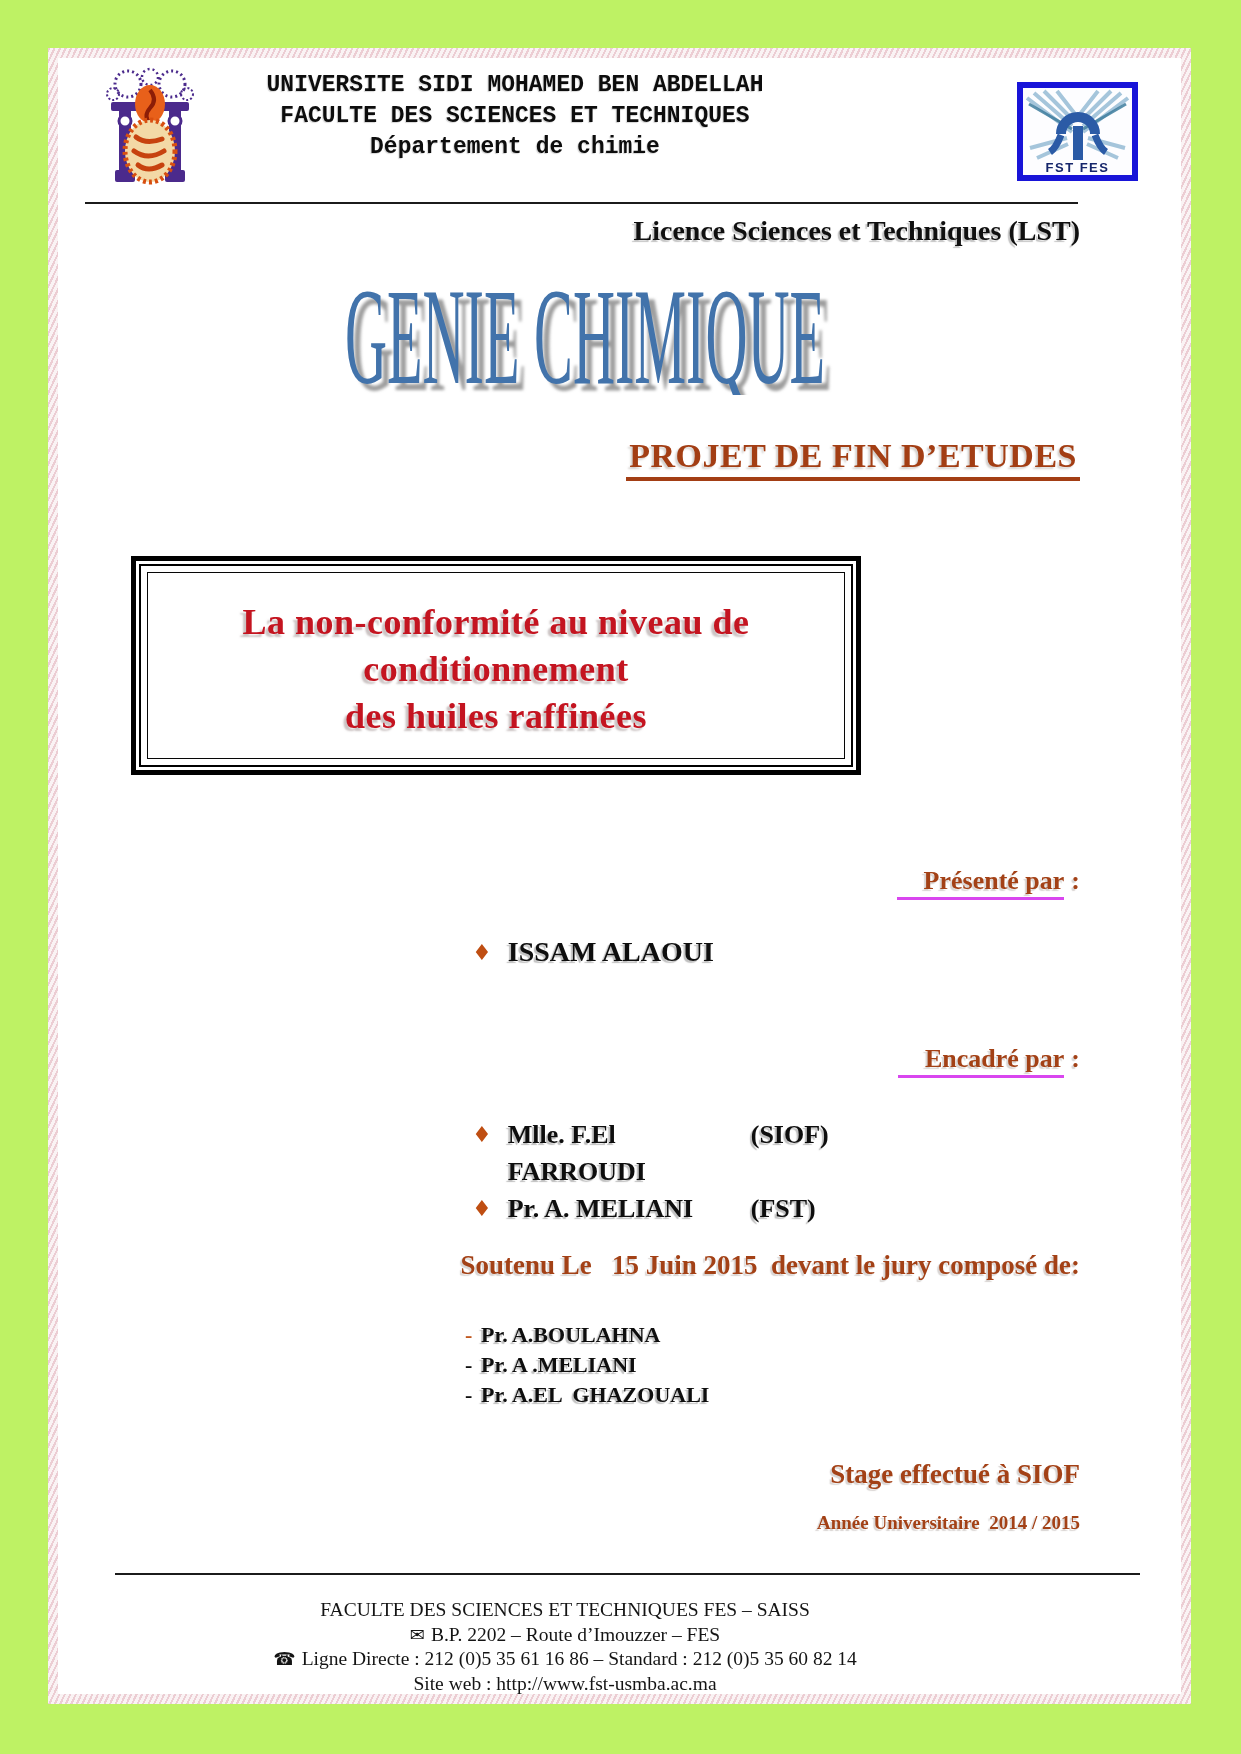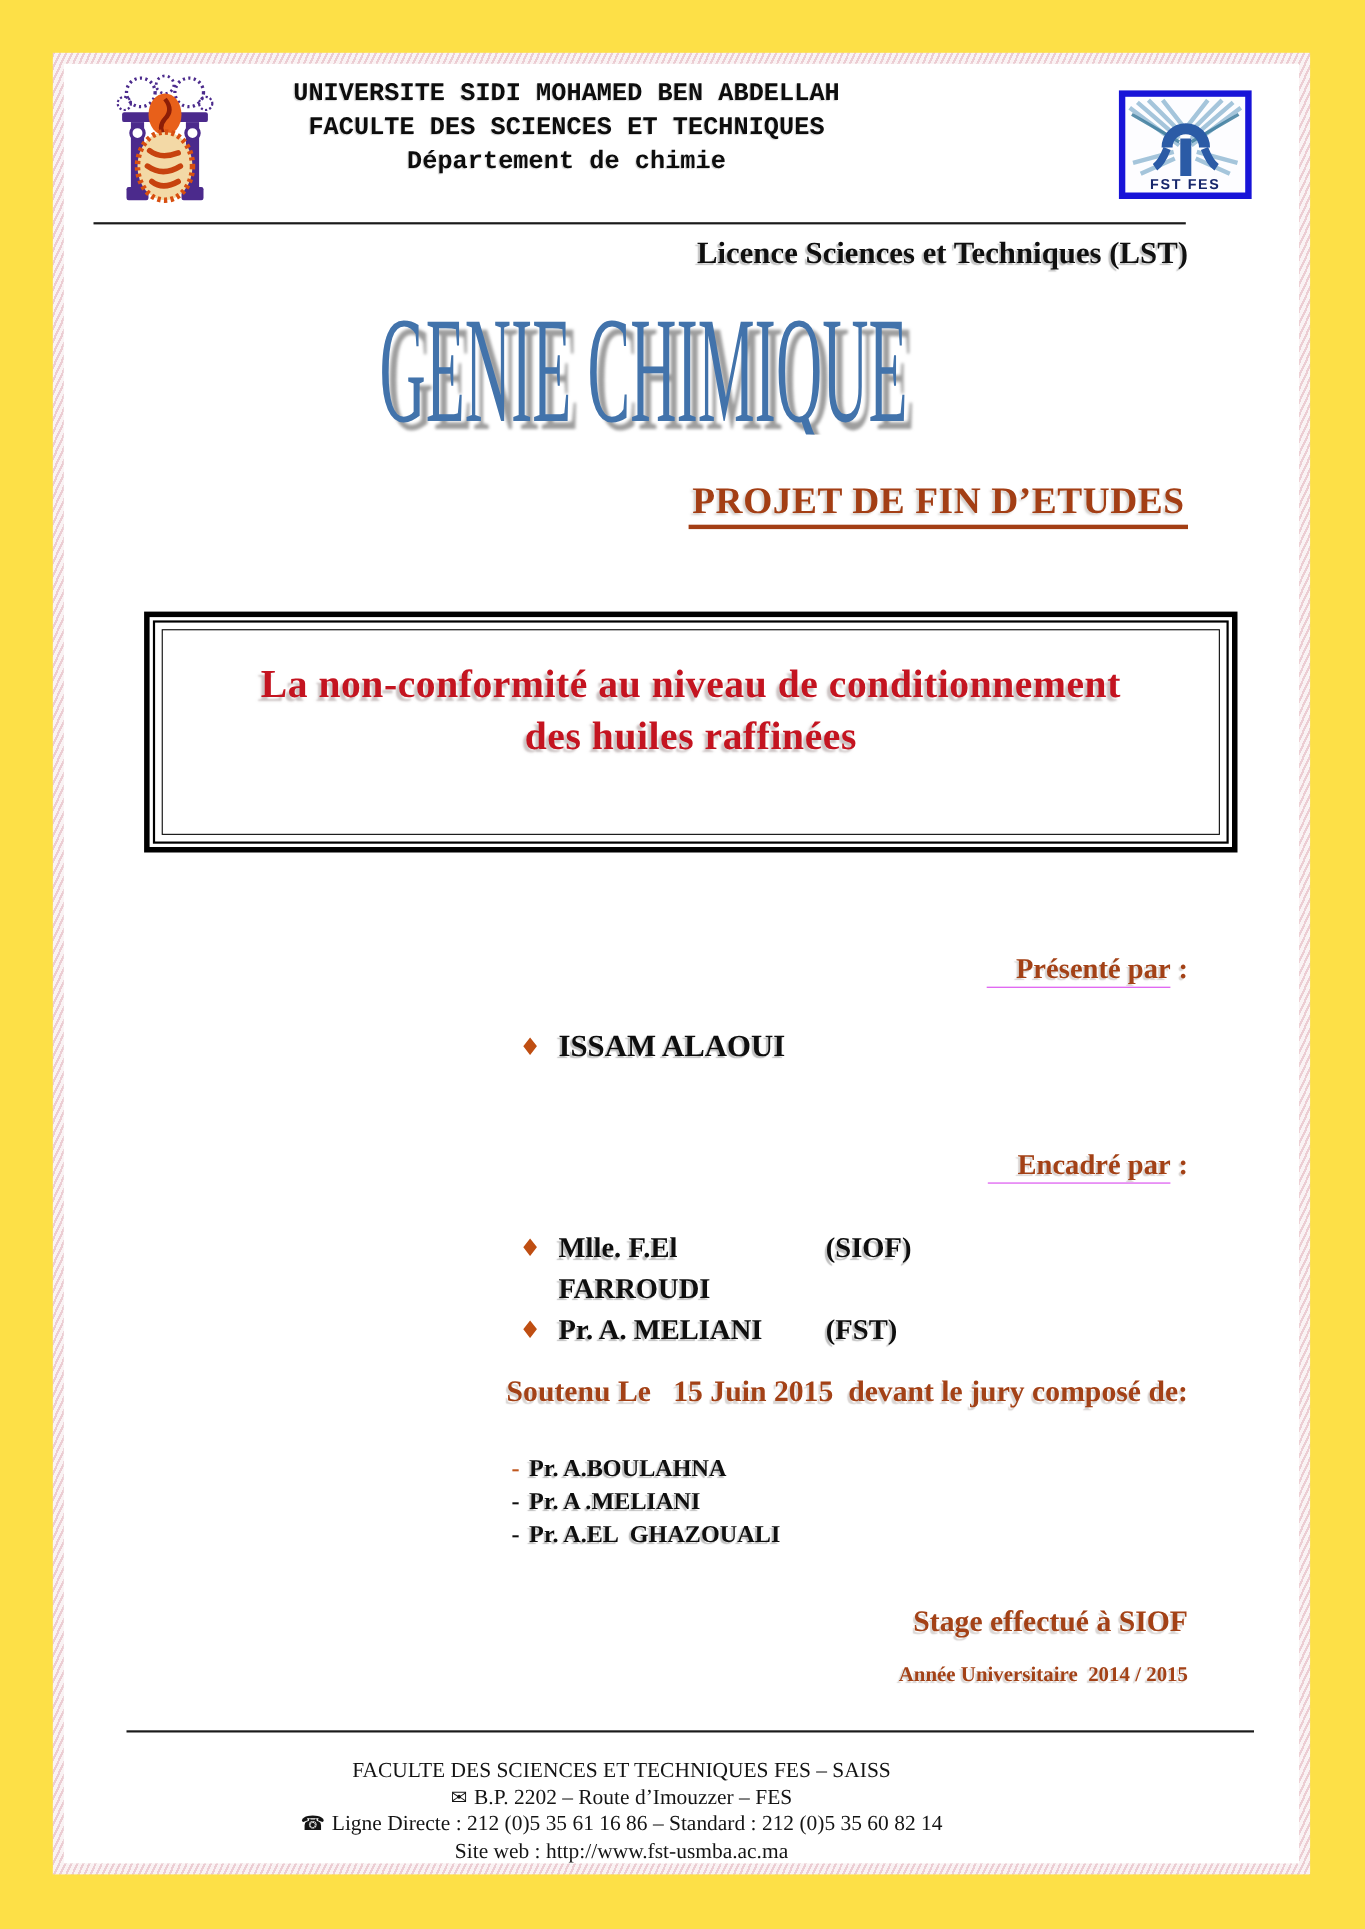--- a/index.html
+++ b/index.html
@@ -1,19 +1,19 @@
 <!DOCTYPE html>
 <html><head>
 <meta charset="utf-8">
 <style>
   * { margin:0; padding:0; box-sizing:border-box; }
   html,body { background:#ffffff; }
   .page {
     position:relative; width:1241px; height:1754px; margin:0 auto;
-    background:#fde047; overflow:hidden;
+    background:#bef264; overflow:hidden;
     font-family:"Liberation Serif", serif; color:#111;
   }
   .abs { position:absolute; }
 
   
   .frame {
     left:48px; top:48px; width:1143px; height:1656px;
     background:repeating-linear-gradient(115deg,#eccdd3 0 2px,#faf3f4 2px 5px);
   }
   .frame-inner { position:absolute; left:10px; top:10px; right:10px; bottom:10px; background:#ffffff; }
@@ -35,32 +35,32 @@
     top:215px; font-weight:bold; font-size:28px; color:#101010;
     text-shadow:-2px 2px 1px rgba(140,140,140,.5);
   }
   .genie { left:335px; top:283px; width:500px; height:112px; }
 
   .doc-type { top:437px; font-size:34px; font-weight:bold; color:#A33E14;
     text-shadow:-2px 2px 2px rgba(160,150,145,.45); letter-spacing:.5px; }
   .doc-type .u { border-bottom:4px solid #A33E14; padding:0 3px 3px 3px; }
 
   
-  .tbox { left:131px; top:556px; width:994px; height:219px; }
+  .tbox { left:131px; top:556px; width:730px; height:219px; }
   .box-outer { border:5px solid #000; padding:3px; width:100%; height:100%; }
   .box-mid { border:2px solid #000; padding:6px; width:100%; height:100%; }
   .box-inner { border:1px solid #060606; width:100%; height:100%; padding-top:26px; text-align:center; }
   .thesis-title {
     font-size:36px; line-height:47px; font-weight:bold; color:#C41420;
     text-shadow:-3px 3px 2px rgba(160,145,145,.55); letter-spacing:.5px;
   }
 
   .sec-head { font-size:26px; font-weight:bold; color:#A34116;
     text-shadow:-2px 2px 1px rgba(160,150,145,.4); }
-  .sec-head .u { border-bottom:1px solid #d946ef; padding-bottom:2px;padding-left:27px; }
+  .sec-head .u { border-bottom:3px solid #d946ef; padding-bottom:2px;padding-left:27px; }
   .sec-head .colon { margin-left:7px; }
 
   .presente { top:866px; }
   .encadre  { top:1044px; }
 
   .bullet-row { display:flex; align-items:baseline; font-weight:bold; color:#0e0e0e;
     text-shadow:-2px 2px 1px rgba(130,130,130,.5); }
   .diamond { color:#BF4E12; font-size:22px; margin-right:16px;
     font-family:"DejaVu Sans",sans-serif; text-shadow:none; transform:translateY(-1px); }
   .presenter-row { left:472px; top:936px; font-size:28px; }

